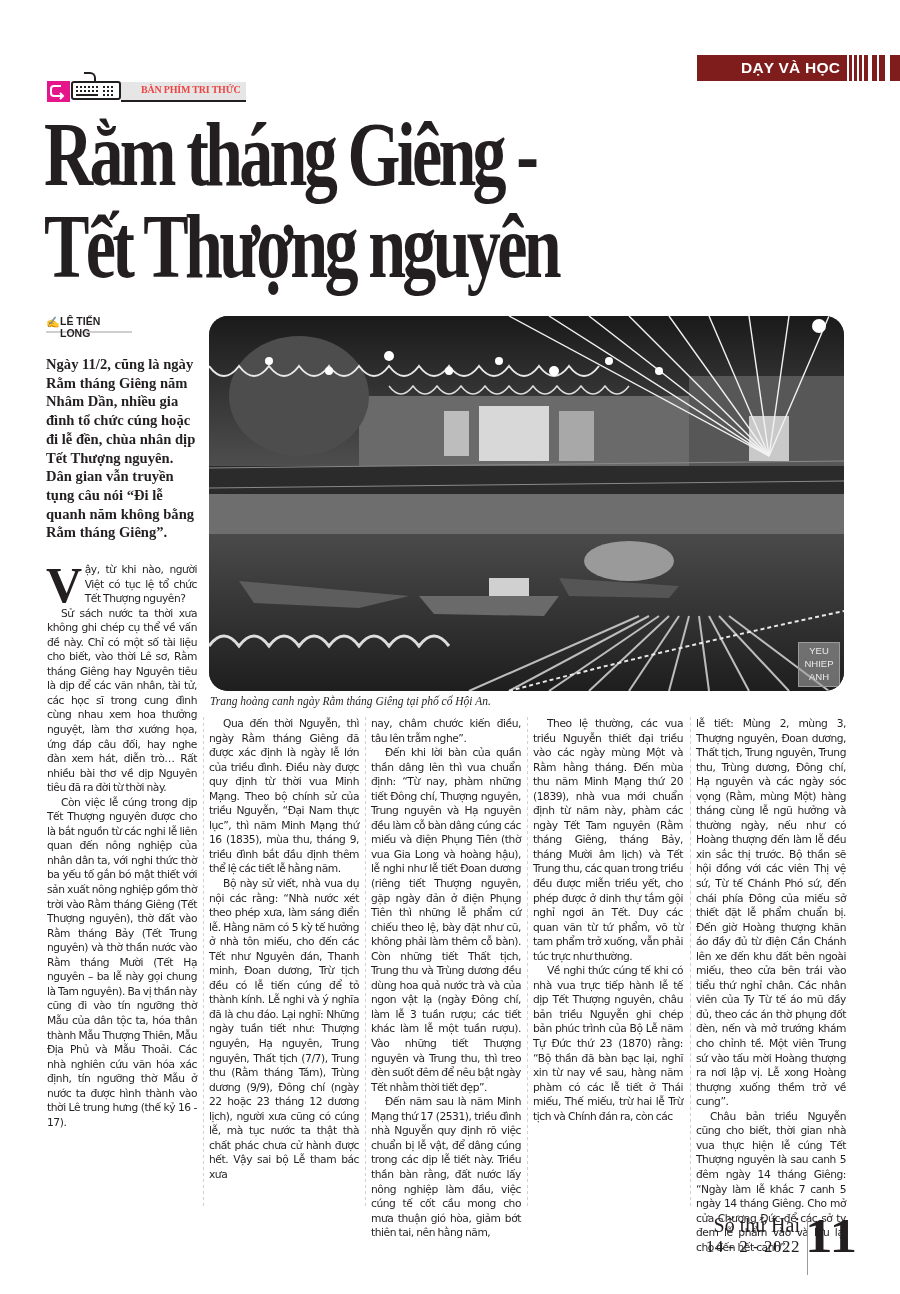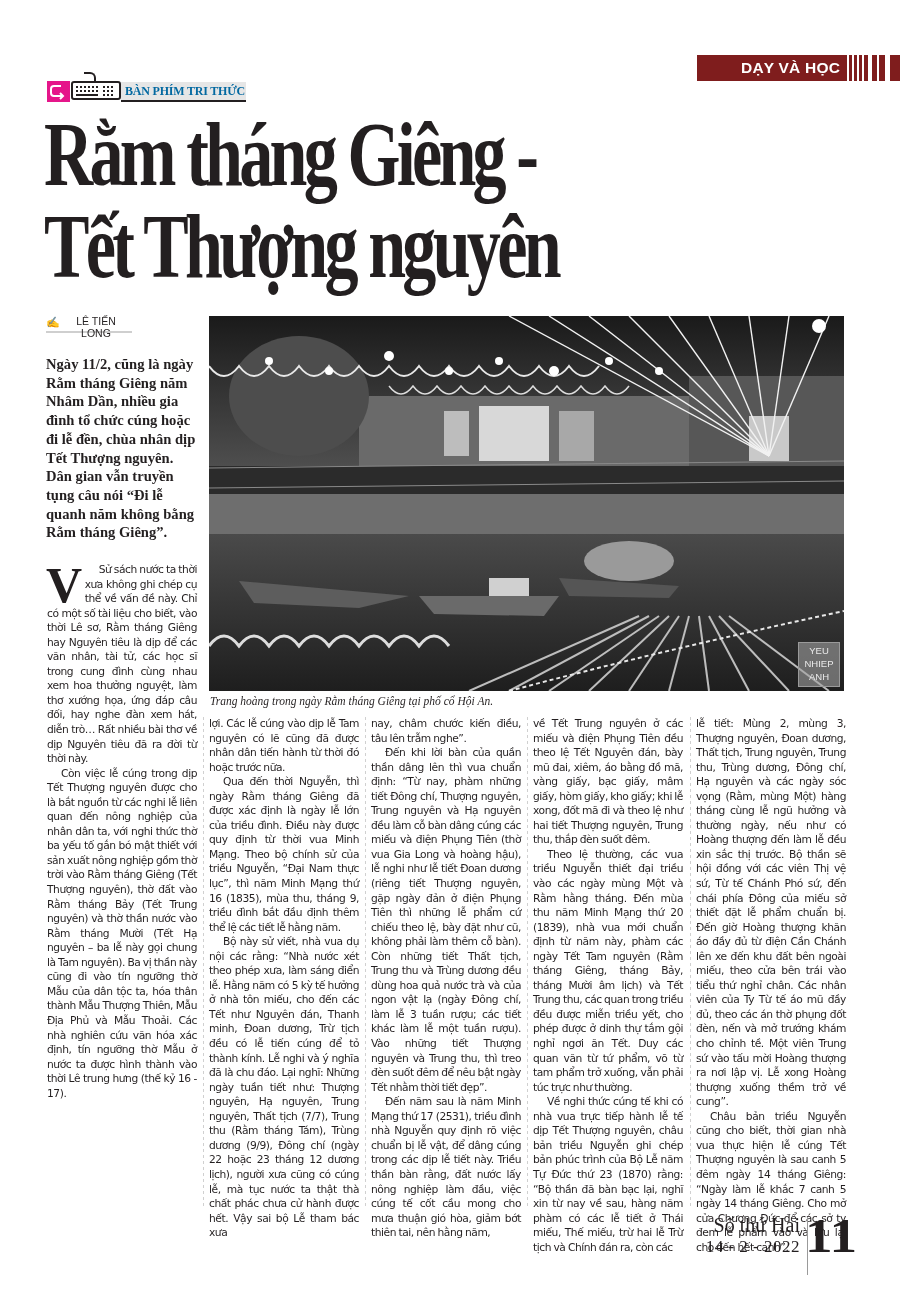--- a/index.html
+++ b/index.html
@@ -11,35 +11,35 @@
   .section-tag .stripes { position:absolute; left:148px; top:0; height:26px; width:55px; }
   .section-tag .stripes span { position:absolute; top:0; bottom:0; background:#fff; }
 
   
   .col-badge { position:absolute; left:47px; top:78px; height:24px; width:200px; }
   .col-badge .arrow-box { position:absolute; left:0; top:3px; width:23px; height:21px; background:#e5168a; }
   .col-badge .kb { position:absolute; left:24px; top:3px; width:50px; height:19px; border:2px solid #231f20; border-radius:3px; background:#fff; box-sizing:border-box; }
   .col-badge .kb i { position:absolute; width:2px; height:2px; background:#231f20; }
   .col-badge .cord { position:absolute; left:37px; top:-6px; width:10px; height:9px; border:2px solid #231f20; border-bottom:none; border-left:none; border-radius:0 6px 0 0; }
   .col-badge .bar { position:absolute; left:74px; top:4px; width:125px; height:18px; background:#e6e6e6; border-bottom:2px solid #231f20; }
-  .col-badge .name { position:absolute; left:78px; top:6px; font-family:"Liberation Serif", serif; font-weight:bold; font-size:12px; letter-spacing:-0.2px; color:#0369a1; }
+  .col-badge .name { position:absolute; left:94px; top:6px; font-family:"Liberation Serif", serif; font-weight:bold; font-size:10px; letter-spacing:-0.2px; color:#ef4444; }
 
   
   .headline { position:absolute; left:44px; top:108px; margin:0; font-family:"Liberation Serif", serif; font-weight:bold; font-size:92px; line-height:92px; letter-spacing:-5px; transform:scaleX(0.74); transform-origin:left top; white-space:nowrap; color:#231f20; }
 
   
   .byline { position:absolute; left:46px; top:313px; width:86px; height:18px; border-bottom:2px solid #cfcfcf; }
   .byline .pen { position:absolute; left:0; top:3px; color:#e5168a; font-size:11px; }
-  .byline .author { position:absolute; left:14px; top:2px; font-weight:normal; font-size:10.5px; color:#231f20;text-align:center; }
+  .byline .author { position:absolute; left:14px; top:2px; font-weight:bold; font-size:10.5px; color:#231f20; }
 
   
   .lead { position:absolute; left:46px; top:355px; width:150px; font-family:"Liberation Serif", serif; font-weight:bold; font-size:14.6px; line-height:18.7px; color:#231f20; margin:0; }
 
   
-  .photo { position:absolute; left:209px; top:316px; width:635px; height:375px; background:#3a3a3a; overflow:hidden; }
+  .photo { position:absolute; left:209px; top:316px; width:635px; height:375px; background:#3a3a3a; overflow:hidden;border-radius:19px; }
   .photo svg { display:block; }
   .watermark { position:absolute; right:4px; bottom:4px; width:40px; height:42px; border:1px solid #9a9a9a; background:rgba(160,160,160,0.6); color:#e9e9e9; font-size:9.5px; line-height:13px; text-align:center; padding-top:1px; }
   .caption { position:absolute; left:210px; top:695px; font-family:"Liberation Serif", serif; font-style:italic; font-size:11.5px; color:#231f20; }
 
   
   .col { position:absolute; font-family:"DejaVu Sans", sans-serif; font-size:10.7px; line-height:14.55px; color:#231f20; text-align:justify; letter-spacing:-0.45px; word-spacing:-0.5px; }
   .col p { margin:0; text-indent:14px; }
   .col p.noindent { text-indent:0; }
   .c1 { left:47px; top:563px; width:150px; }
   .c2 { left:209px; top:717px; width:150px; }
@@ -201,44 +201,42 @@
         <line x1="520" y1="300" x2="620" y2="375"></line>
     </g>
     <path d="M300 375 q 150 -40 335 -80" fill="none" stroke="#e8e8e8" stroke-width="2" stroke-dasharray="4 3"></path>
   </svg>
   <div class="watermark">
     <div>YEU</div>
     <div>NHIEP</div>
     <div>ANH</div>
   </div>
 </div>
-<div class="caption">Trang hoàng trong ngày Rằm tháng Giêng tại phố cổ Hội An.</div>
+<div class="caption">Trang hoàng canh ngày Rằm tháng Giêng tại phố cổ Hội An.</div>
 
 <div class="rule" style="left:203px"></div>
 <div class="rule" style="left:365px"></div>
 <div class="rule" style="left:527px"></div>
 <div class="rule" style="left:690px"></div>
 
 <div class="col c1">
-  <p class="noindent"><span class="dropcap">V</span></p>
+  <p class="noindent"><span class="dropcap">V</span><span>ậy, từ khi nào, người Việt có tục lệ tổ chức Tết Thượng nguyên?</span></p>
   <p>Sử sách nước ta thời xưa không ghi chép cụ thể về vấn đề này. Chỉ có một số tài liệu cho biết, vào thời Lê sơ, Rằm tháng Giêng hay Nguyên tiêu là dịp để các văn nhân, tài tử, các học sĩ trong cung đình cùng nhau xem hoa thưởng nguyệt, làm thơ xướng họa, ứng đáp câu đối, hay nghe đàn xem hát, diễn trò… Rất nhiều bài thơ về dịp Nguyên tiêu đã ra đời từ thời này.</p>
   <p>Còn việc lễ cúng trong dịp Tết Thượng nguyên được cho là bắt nguồn từ các nghi lễ liên quan đến nông nghiệp của nhân dân ta, với nghi thức thờ ba yếu tố gắn bó mật thiết với sản xuất nông nghiệp gồm thờ trời vào Rằm tháng Giêng (Tết Thượng nguyên), thờ đất vào Rằm tháng Bảy (Tết Trung nguyên) và thờ thần nước vào Rằm tháng Mười (Tết Hạ nguyên – ba lễ này gọi chung là Tam nguyên). Ba vị thần này cũng đi vào tín ngưỡng thờ Mẫu của dân tộc ta, hóa thân thành Mẫu Thượng Thiên, Mẫu Địa Phủ và Mẫu Thoải. Các nhà nghiên cứu văn hóa xác định, tín ngưỡng thờ Mẫu ở nước ta được hình thành vào thời Lê trung hưng (thế kỷ 16 - 17).</p>
 </div>
 <div class="col c2">
-  <p class="noindent">lợi. Các lễ cúng vào dịp lễ Tam nguyên có lẽ cũng đã được nhân dân tiến hành từ thời đó hoặc trước nữa.</p>
   <p>Qua đến thời Nguyễn, thì ngày Rằm tháng Giêng đã được xác định là ngày lễ lớn của triều đình. Điều này được quy định từ thời vua Minh Mạng. Theo bộ chính sử của triều Nguyễn, “Đại Nam thực lục”, thì năm Minh Mạng thứ 16 (1835), mùa thu, tháng 9, triều đình bắt đầu định thêm thể lệ các tiết lễ hằng năm.</p>
   <p>Bộ này sử viết, nhà vua dụ nội các rằng: “Nhà nước xét theo phép xưa, làm sáng điển lễ. Hằng năm có 5 kỳ tế hưởng ở nhà tôn miếu, cho đến các Tết như Nguyên đán, Thanh minh, Đoan dương, Trừ tịch đều có lễ tiến cúng để tỏ thành kính. Lễ nghi và ý nghĩa đã là chu đáo. Lại nghĩ: Những ngày tuần tiết như: Thượng nguyên, Hạ nguyên, Trung nguyên, Thất tịch (7/7), Trung thu (Rằm tháng Tám), Trùng dương (9/9), Đông chí (ngày 22 hoặc 23 tháng 12 dương lịch), người xưa cũng có cúng lễ, mà tục nước ta thật thà chất phác chưa cử hành được hết. Vậy sai bộ Lễ tham bác xưa</p>
 </div>
 <div class="col c3">
   <p class="noindent">nay, châm chước kiến điều, tâu lên trẫm nghe”.</p>
   <p>Đến khi lời bàn của quần thần dâng lên thì vua chuẩn định: “Từ nay, phàm những tiết Đông chí, Thượng nguyên, Trung nguyên và Hạ nguyên đều làm cỗ bàn dâng cúng các miếu và điện Phụng Tiên (thờ vua Gia Long và hoàng hậu), lễ nghi như lễ tiết Đoan dương (riêng tiết Thượng nguyên, gặp ngày đản ở điện Phụng Tiên thì những lễ phẩm cứ chiếu theo lệ, bày đặt như cũ, không phải làm thêm cỗ bàn). Còn những tiết Thất tịch, Trung thu và Trùng dương đều dùng hoa quả nước trà và của ngon vật lạ (ngày Đông chí, làm lễ 3 tuần rượu; các tiết khác làm lễ một tuần rượu). Vào những tiết Thượng nguyên và Trung thu, thì treo đèn suốt đêm để nêu bật ngày Tết nhằm thời tiết đẹp”.</p>
   <p>Đến năm sau là năm Minh Mạng thứ 17 (2531), triều đình nhà Nguyễn quy định rõ việc chuẩn bị lễ vật, để dâng cúng trong các dịp lễ tiết này. Triều thần bàn rằng, đất nước lấy nông nghiệp làm đầu, việc cúng tế cốt cầu mong cho mưa thuận gió hòa, giảm bớt thiên tai, nên hằng năm,</p>
 </div>
 <div class="col c4">
-  <p class="noindent">về Tết Trung nguyên ở các miếu và điện Phụng Tiên đều theo lệ Tết Nguyên đán, bày mũ đai, xiêm, áo bằng đồ mã, vàng giấy, bạc giấy, mâm giấy, hòm giấy, kho giấy; khi lễ xong, đốt mã đi và theo lệ như hai tiết Thượng nguyên, Trung thu, thắp đèn suốt đêm.</p>
   <p>Theo lệ thường, các vua triều Nguyễn thiết đại triều vào các ngày mùng Một và Rằm hằng tháng. Đến mùa thu năm Minh Mạng thứ 20 (1839), nhà vua mới chuẩn định từ năm này, phàm các ngày Tết Tam nguyên (Rằm tháng Giêng, tháng Bảy, tháng Mười âm lịch) và Tết Trung thu, các quan trong triều đều được miễn triều yết, cho phép được ở dinh thự tắm gội nghỉ ngơi ăn Tết. Duy các quan văn từ tứ phẩm, võ từ tam phẩm trở xuống, vẫn phải túc trực như thường.</p>
   <p>Về nghi thức cúng tế khi có nhà vua trực tiếp hành lễ tế dịp Tết Thượng nguyên, châu bản triều Nguyễn ghi chép bản phúc trình của Bộ Lễ năm Tự Đức thứ 23 (1870) rằng: “Bộ thần đã bàn bạc lại, nghĩ xin từ nay về sau, hàng năm phàm có các lễ tiết ở Thái miếu, Thế miếu, trừ hai lễ Trừ tịch và Chính đán ra, còn các</p>
 </div>
 <div class="col c5">
   <p class="noindent">lễ tiết: Mùng 2, mùng 3, Thượng nguyên, Đoan dương, Thất tịch, Trung nguyên, Trung thu, Trùng dương, Đông chí, Hạ nguyên và các ngày sóc vọng (Rằm, mùng Một) hàng tháng cùng lễ ngũ hưởng và thường ngày, nếu như có Hoàng thượng đến làm lễ đều xin sắc thị trước. Bộ thần sẽ hội đồng với các viên Thị vệ sứ, Từ tế Chánh Phó sứ, đến chái phía Đông của miếu sở thiết đặt lễ phẩm chuẩn bị. Đến giờ Hoàng thượng khăn áo đầy đủ từ điện Cần Chánh lên xe đến khu đất bên ngoài miếu, theo cửa bên trái vào tiểu thứ nghỉ chân. Các nhân viên của Ty Từ tế áo mũ đầy đủ, theo các án thờ phụng đốt đèn, nến và mở trướng khám cho chỉnh tề. Một viên Trung sứ vào tấu mời Hoàng thượng ra nơi lập vị. Lễ xong Hoàng thượng xuống thềm trở về cung”.</p>
   <p>Châu bản triều Nguyễn cũng cho biết, thời gian nhà vua thực hiện lễ cúng Tết Thượng nguyên là sau canh 5 đêm ngày 14 tháng Giêng: “Ngày làm lễ khắc 7 canh 5 ngày 14 tháng Giêng. Cho mở cửa Chương Đức để các sở ty đem lễ phẩm vào và lưu lại cho đến hết canh”.</p>
 </div>
 
 <div class="folio">
   <div class="issue">Số thứ Hai</div>

